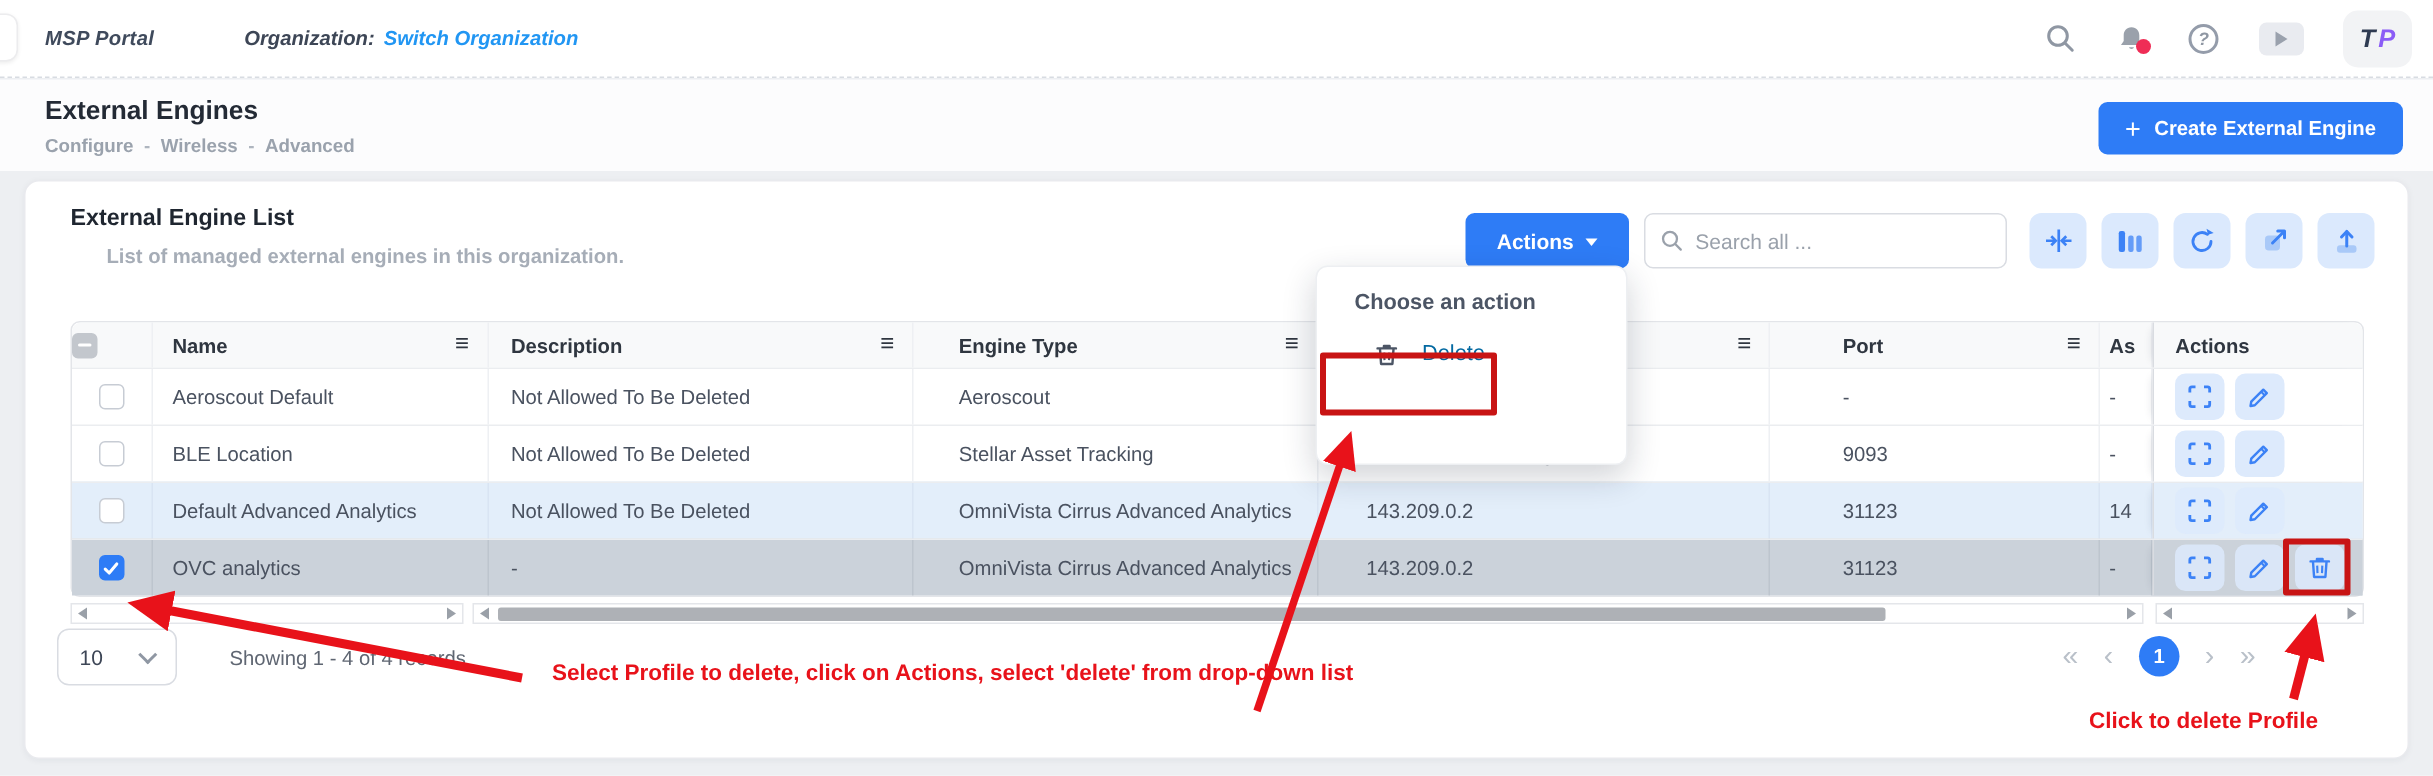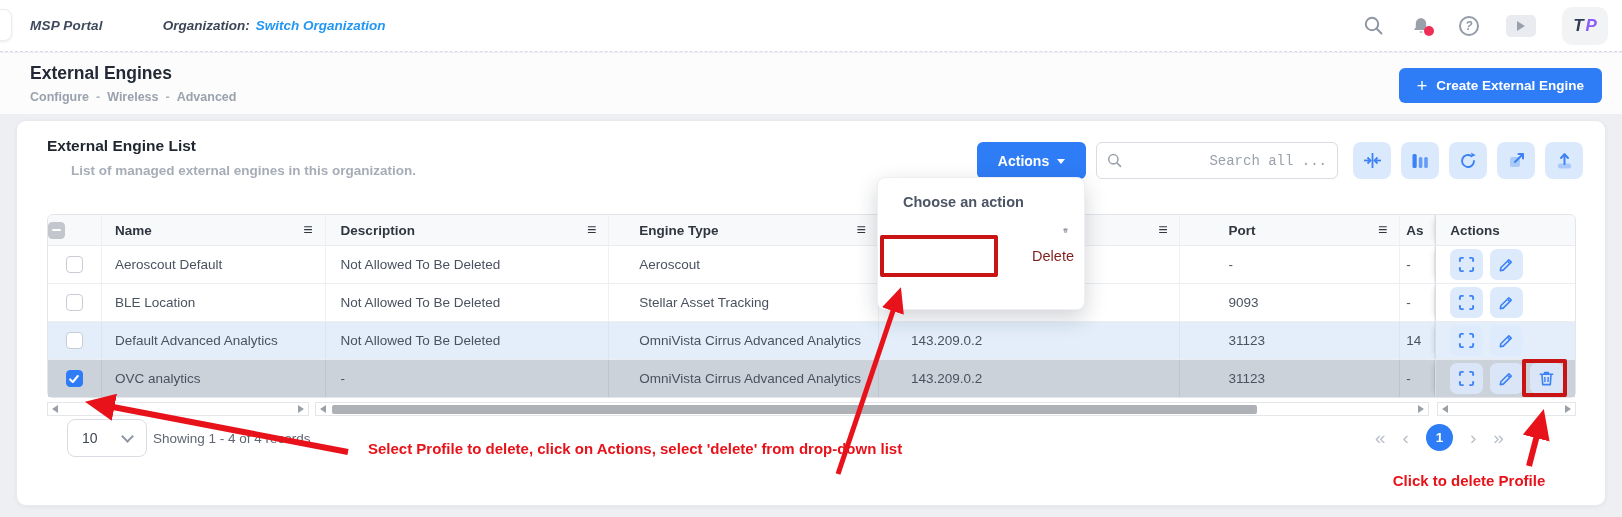--- a/index.html
+++ b/index.html
@@ -41,21 +41,21 @@
   .card-title { position:absolute; left:30px; top:16px; font-size:15.5px; font-weight:bold; color:#1f2630; }
   .card-sub { position:absolute; left:30px; top:42px; font-size:13.5px; font-weight:bold; color:#a6adb7;margin-left:24px; }
 
   .actions-btn { position:absolute; left:960px; top:21px; width:109px; height:37px; background:#2e7cf6; border:none;
                  border-radius:6px; color:#fff; font-size:14px; font-weight:bold; display:flex; align-items:center;
                  justify-content:center; gap:8px; font-family:"Liberation Sans", sans-serif; cursor:pointer; }
   .caret { width:0; height:0; border-top:5px solid #fff; border-left:4.5px solid transparent; border-right:4.5px solid transparent; margin-top:2px; }
 
   .search-box { position:absolute; left:1079px; top:21px; width:242px; height:37px; border:1px solid #d9dce2; border-radius:6px;
                 background:#fff; display:flex; align-items:center; padding:0 10px; gap:8px; }
-  .search-box input { border:none; outline:none; width:100%; font-size:14px; color:#8b5cf6; font-family:Liberation Mono, monospace;text-align:right; }
+  .search-box input { border:none; outline:none; width:100%; font-size:14px; color:#8b5cf6; font-family:Liberation Sans, sans-serif; }
   .search-box input::placeholder { color:#9aa1ab; }
 
   .tool-btn { position:absolute; top:21px; width:38px; height:37px; background:#dbe9fd; border:none; border-radius:8px;
               display:flex; align-items:center; justify-content:center; color:#3c82f6; cursor:pointer; }
 
   
   .table { position:absolute; left:30px; top:93px; width:1529px; border:1px solid #e3e5e9; border-radius:6px; background:#fff; }
   .trow { display:flex; width:100%; height:38px; border-top:1px solid #ebedf0; background:#fff; }
   .thead { display:flex; width:100%; height:30px; background:#f8f9fa; border-radius:6px 6px 0 0; }
   .cell { display:flex; align-items:center; font-size:13.5px; color:#4a5260; border-right:1px solid #eef0f3; overflow:hidden; white-space:nowrap; }
@@ -79,35 +79,35 @@
              align-items:center; justify-content:center; cursor:pointer; }
   .row-sel .act-btn, .row-hl .act-btn { background:rgba(221,234,252,.85); }
 
   
   .scr { position:absolute; top:281px; height:14px; background:#fff; border:1px solid #e4e6ea; display:flex; align-items:center; }
   .scr .thumb { position:absolute; top:2px; height:9px; background:#aeb1b6; border-radius:2px; }
   .tri-l { width:0;height:0;border-right:6px solid #9aa0a8;border-top:4px solid transparent;border-bottom:4px solid transparent; position:absolute; left:4px; }
   .tri-r { width:0;height:0;border-left:6px solid #9aa0a8;border-top:4px solid transparent;border-bottom:4px solid transparent; position:absolute; right:4px; }
 
   
-  .psize { position:absolute; left:50px; top:298px; width:80px; height:38px; border:1px solid #d9dce2; border-radius:8px;
+  .psize { position:absolute; left:21px; top:298px; width:80px; height:38px; border:1px solid #d9dce2; border-radius:8px;
            display:flex; align-items:center; justify-content:space-between; padding:0 14px; font-size:14px; color:#3d4656; cursor:pointer; background:#fff;}
   .psize .chev { width:9px; height:9px; border-right:2px solid #8f97a3; border-bottom:2px solid #8f97a3; transform:rotate(45deg); margin-top:-4px; }
   .showing { position:absolute; left:136px; top:310px; font-size:13.5px; color:#5f6672; }
   .pager { position:absolute; left:1358px; top:303px; display:flex; align-items:center; gap:17px; font-size:19px; color:#b9c0c9; }
   .pager .pg { cursor:pointer; }
   .pg-cur { width:27px; height:27px; border-radius:50%; background:#2e7cf6; color:#fff; font-size:13.5px; font-weight:bold;
             display:flex; align-items:center; justify-content:center; cursor:pointer; }
 
   
   .dropdown { position:absolute; left:877px; top:177px; width:208px; height:133px; background:#fff; border:1px solid #edeff2;
               border-radius:8px; box-shadow:0 8px 22px rgba(25,35,55,.20); z-index:30; }
   .dd-title { position:absolute; left:25px; top:16px; font-size:14.5px; font-weight:bold; color:#4c5565; }
-  .dd-item { position:absolute; left:12px; width:184px; height:36px; display:flex; align-items:flex-end; gap:15px; padding-left:26px;
-             font-size:14.5px; color:#7f1d1d; cursor:pointer; border-radius:6px;flex-direction:column; }
+  .dd-item { position:absolute; left:12px; width:184px; height:36px; display:flex; align-items:flex-start; gap:15px; padding-left:26px;
+             font-size:14.5px; color:#0369a1; cursor:pointer; border-radius:6px; }
   .dd-item svg { color:#4c5565; }
   .dd-del { top:50px; } .dd-edit { top:94px; }
 
   
   .ann-red { color:#e8121a; font-weight:bold; }
   .ann1 { position:absolute; left:368px; top:440px; font-size:15px; z-index:40; }
   .ann2 { position:absolute; left:1376px; top:472px; width:186px; text-align:center; font-size:15px; z-index:40; }
   .redbox { position:absolute; border:4px solid #c81414; z-index:35; border-radius:2px; }
   .rb-delete { left:880px; top:235px; width:118px; height:42px; }
   .rb-trash { left:1522px; top:359px; width:45px; height:38px; }

